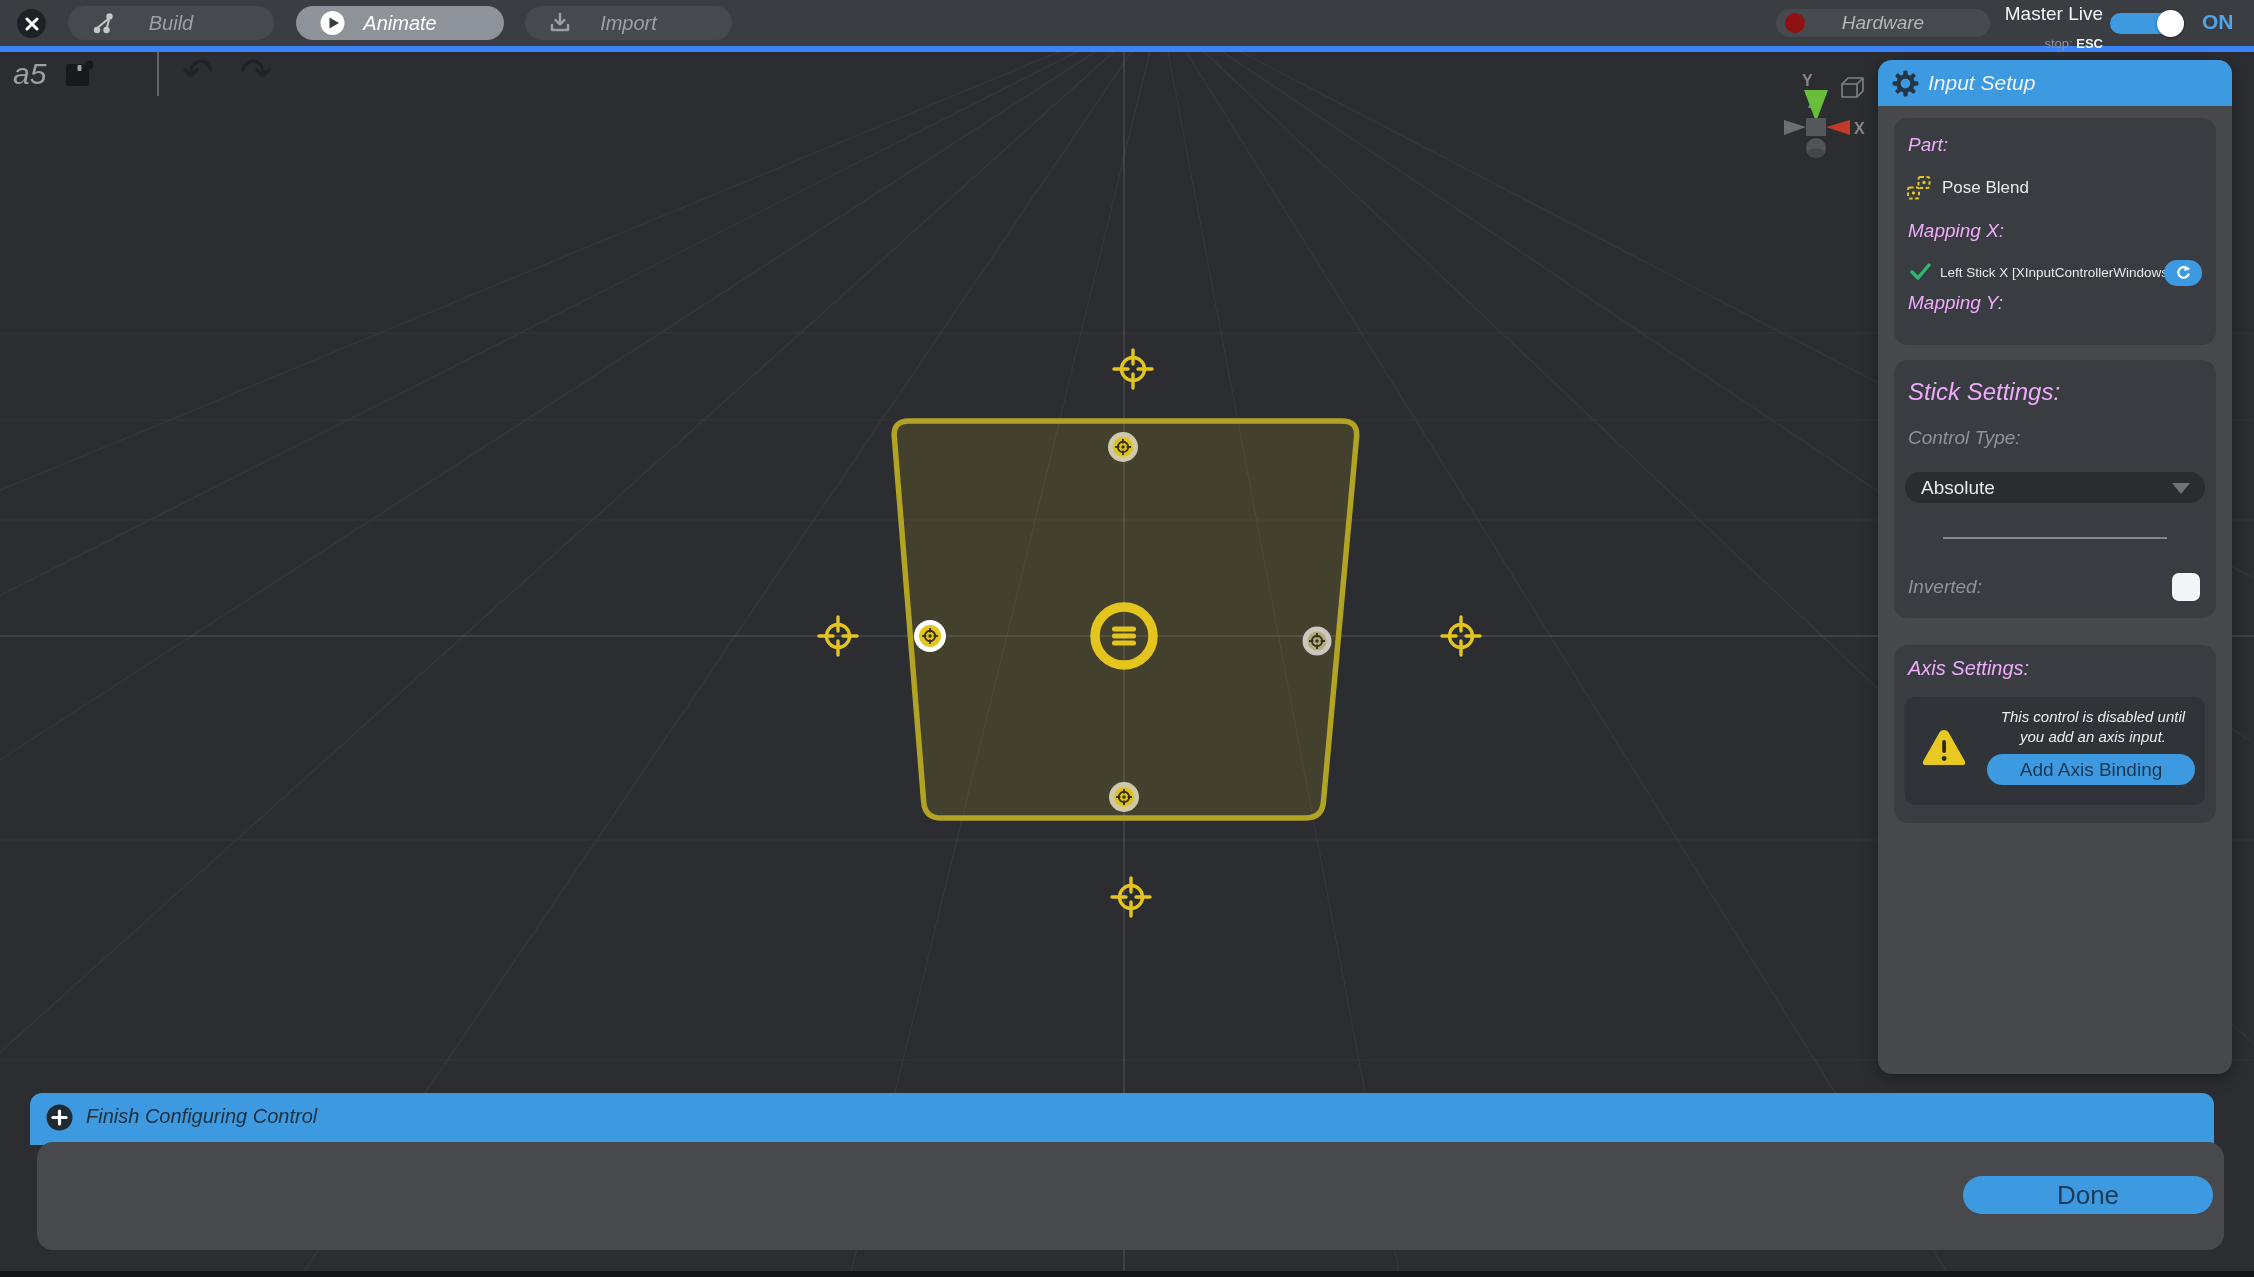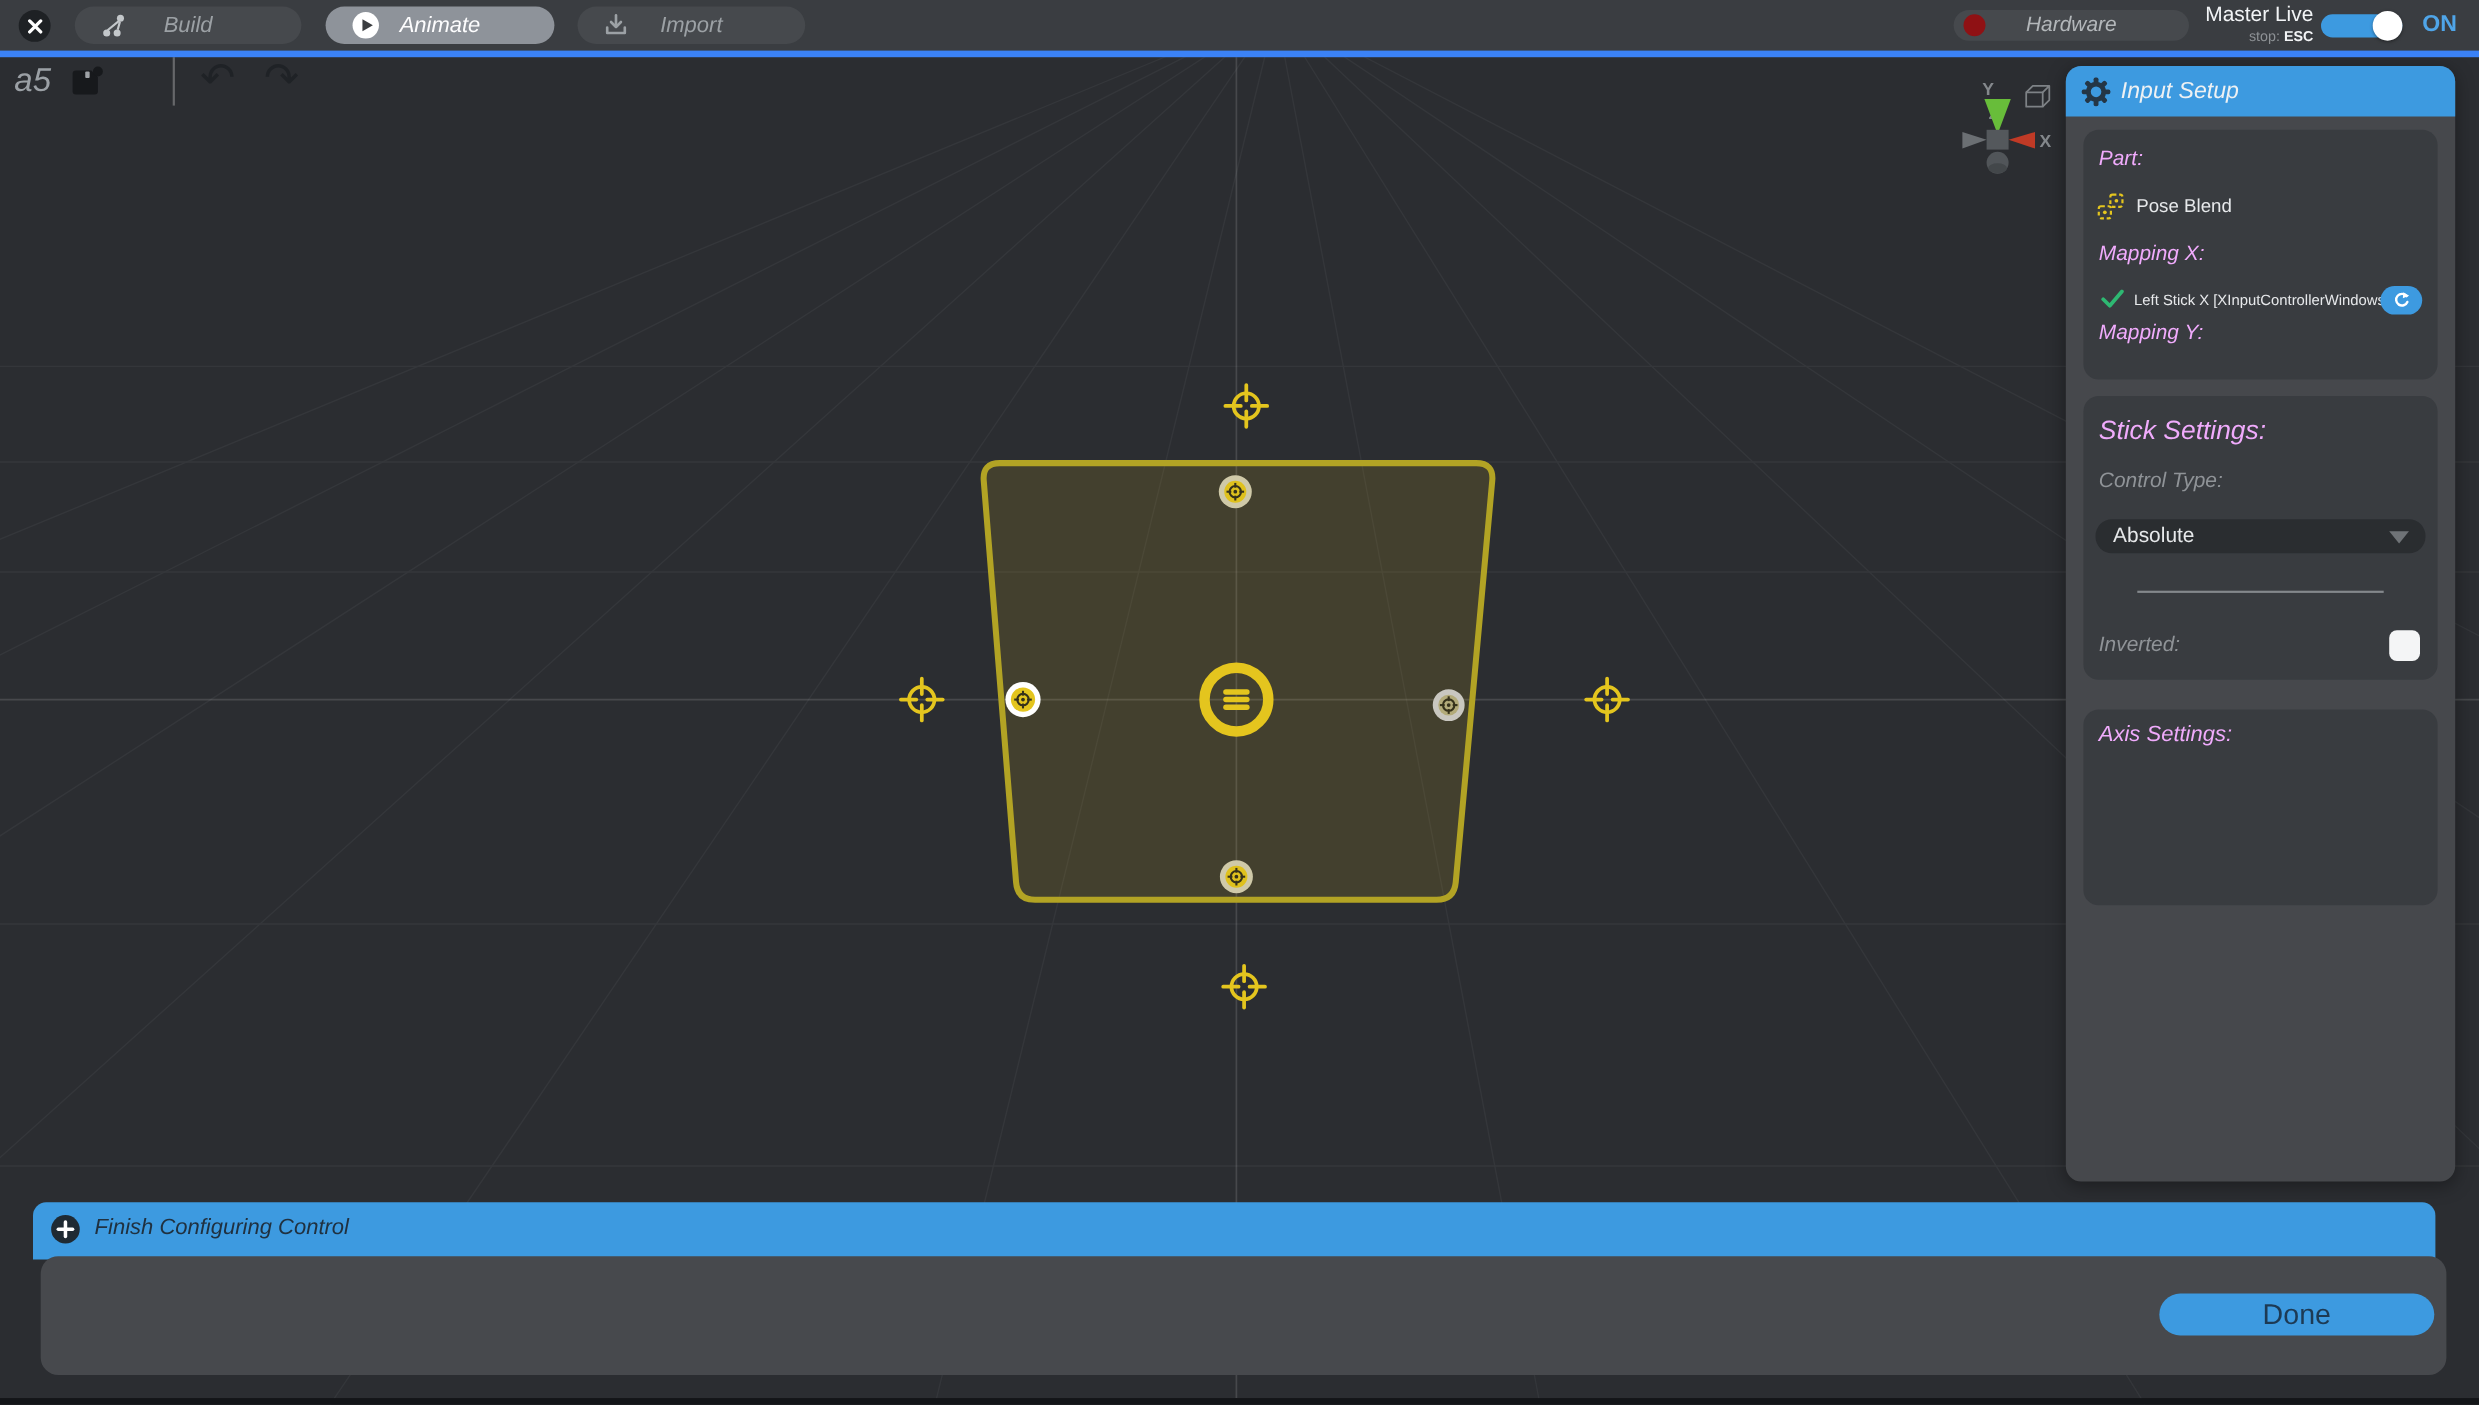--- a/index.html
+++ b/index.html
@@ -20,21 +20,21 @@
   .tab-label{font-style:italic;font-size:20px;color:#9ca1a5;}
   .tab-build{left:68px;width:206px;}
   .tab-animate{left:296px;width:208px;background:#8e939a;}
   .tab-animate .tab-label{color:#fdfdfe;}
   .tab-import{left:525px;width:207px;}
   .hardware-btn{position:absolute;left:1776px;top:9px;width:214px;height:28px;border-radius:14px;
                 background:#46494d;display:flex;align-items:center;justify-content:center;cursor:pointer;}
   .hw-dot{position:absolute;left:9px;top:4px;width:20px;height:20px;border-radius:50%;background:#8f1114;}
   .hardware-btn .tab-label{font-size:19px;color:#b3b7ba;}
   .ml-label{position:absolute;right:151px;top:3px;font-size:19px;color:#f2f4f6;white-space:nowrap;}
-  .ml-stop{position:absolute;right:151px;top:25px;font-size:13px;color:#8d9195;white-space:nowrap;}
+  .ml-stop{position:absolute;right:151px;top:36px;font-size:13px;color:#8d9195;white-space:nowrap;}
   .ml-stop b{color:#f2f4f6;}
   .toggle{position:absolute;left:2110px;top:13px;width:74px;height:21px;border-radius:11px;
           background:#3d9ae0;cursor:pointer;}
   .toggle-knob{position:absolute;left:47px;top:-3px;width:27px;height:27px;border-radius:50%;
                background:#ffffff;box-shadow:0 1px 3px rgba(0,0,0,.4);}
   .on-label{position:absolute;left:2202px;top:10px;font-size:21px;font-weight:bold;color:#4fa5e8;}
 
   
   .doctools{position:absolute;left:0;top:46px;z-index:4;}
   .doc-name{position:absolute;left:13px;top:11px;font-style:italic;font-size:30px;color:#9ba0a5;}
@@ -336,20 +336,29 @@
         <span class="dropdown-value">Absolute</span>
         <span class="dropdown-caret"></span>
       </div>
       <div class="card-divider"></div>
       <span class="lbl lbl-dim" style="top:216px;">Inverted:</span>
       <div class="checkbox"></div>
     </div>
 
     <div class="card card3">
       <span class="lbl" style="top:12px;font-size:20px;">Axis Settings:</span>
+      <div class="warn-box">
+        <svg class="warn-tri" width="46" height="42" viewBox="0 0 46 42">
+          <path d="M23 3 Q26.2 3 28 6.3 L43.5 33.5 Q45.6 38 41 38 L5 38 Q0.4 38 2.5 33.5 L18 6.3 Q19.8 3 23 3 Z" fill="#e8c822"></path>
+          <rect x="21.2" y="13" width="3.8" height="13" rx="1.9" fill="#2e2a12"></rect>
+          <circle cx="23.1" cy="31.5" r="2.4" fill="#2e2a12"></circle>
+        </svg>
+        <div class="warn-text">This control is disabled until you add an axis input.</div>
+        <div class="axis-bind-btn">Add Axis Binding</div>
+      </div>
     </div>
   </div>
 
   <div class="finish-header">
     <svg class="finish-plus" width="27" height="27" viewBox="0 0 27 27">
       <circle cx="13.5" cy="13.5" r="13" fill="#1f2a33"></circle>
       <line x1="13.5" y1="7" x2="13.5" y2="20" stroke="#fff" stroke-width="3.2" stroke-linecap="round"></line>
       <line x1="7" y1="13.5" x2="20" y2="13.5" stroke="#fff" stroke-width="3.2" stroke-linecap="round"></line>
     </svg>
     <span class="finish-title">Finish Configuring Control</span>

